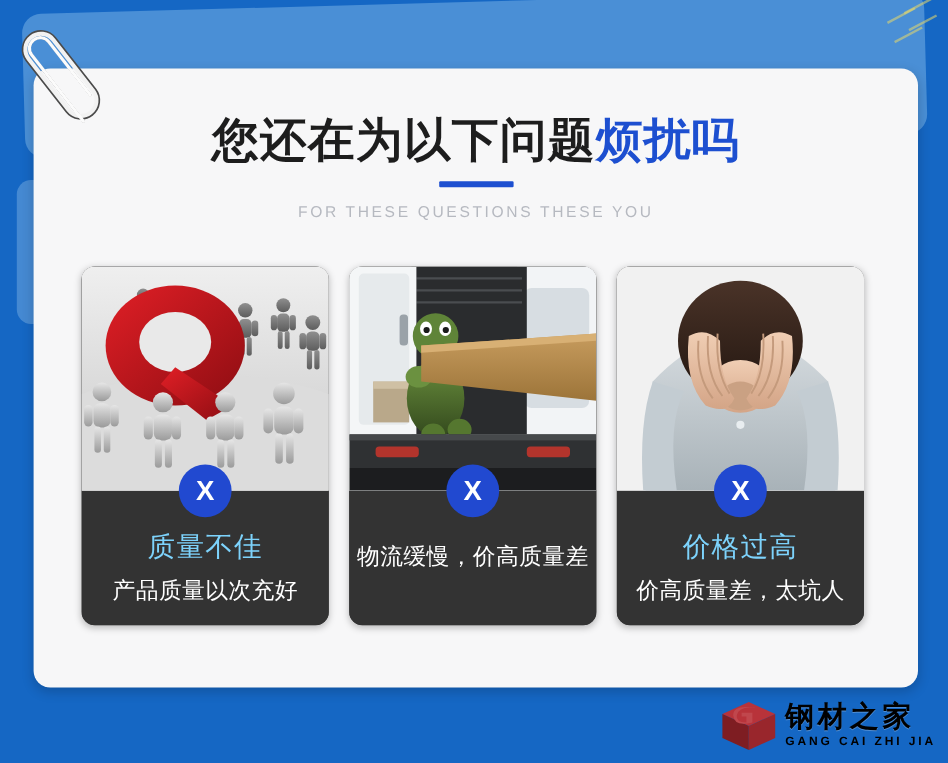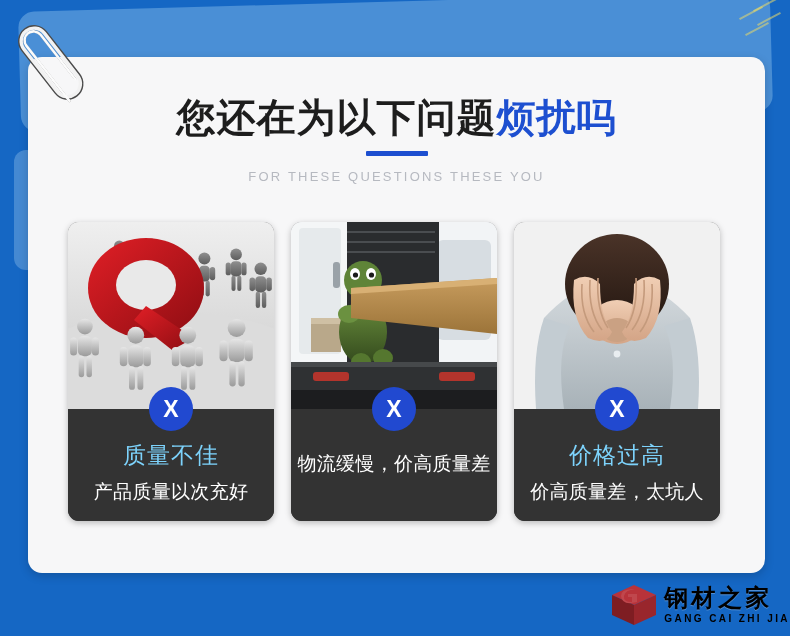--- a/index.html
+++ b/index.html
@@ -180,21 +180,21 @@
   .card-desc {
     color: #ffffff;
     font-size: 19px;
     margin-top: 9px;
     letter-spacing: .3px;
   }
 
   
   #brand-logo {
     position: absolute;
-    right: 0;
+    right: 10px;
     bottom: 6px;
     display: flex;
     align-items: center;
     height: 50px;
   }
   .logo-mark { width: 48px; height: 44px; margin-right: 6px; }
   .logo-text { display: flex; flex-direction: column; justify-content: center; }
   .logo-cn {
     color: #000000;
     font-size: 24px;

